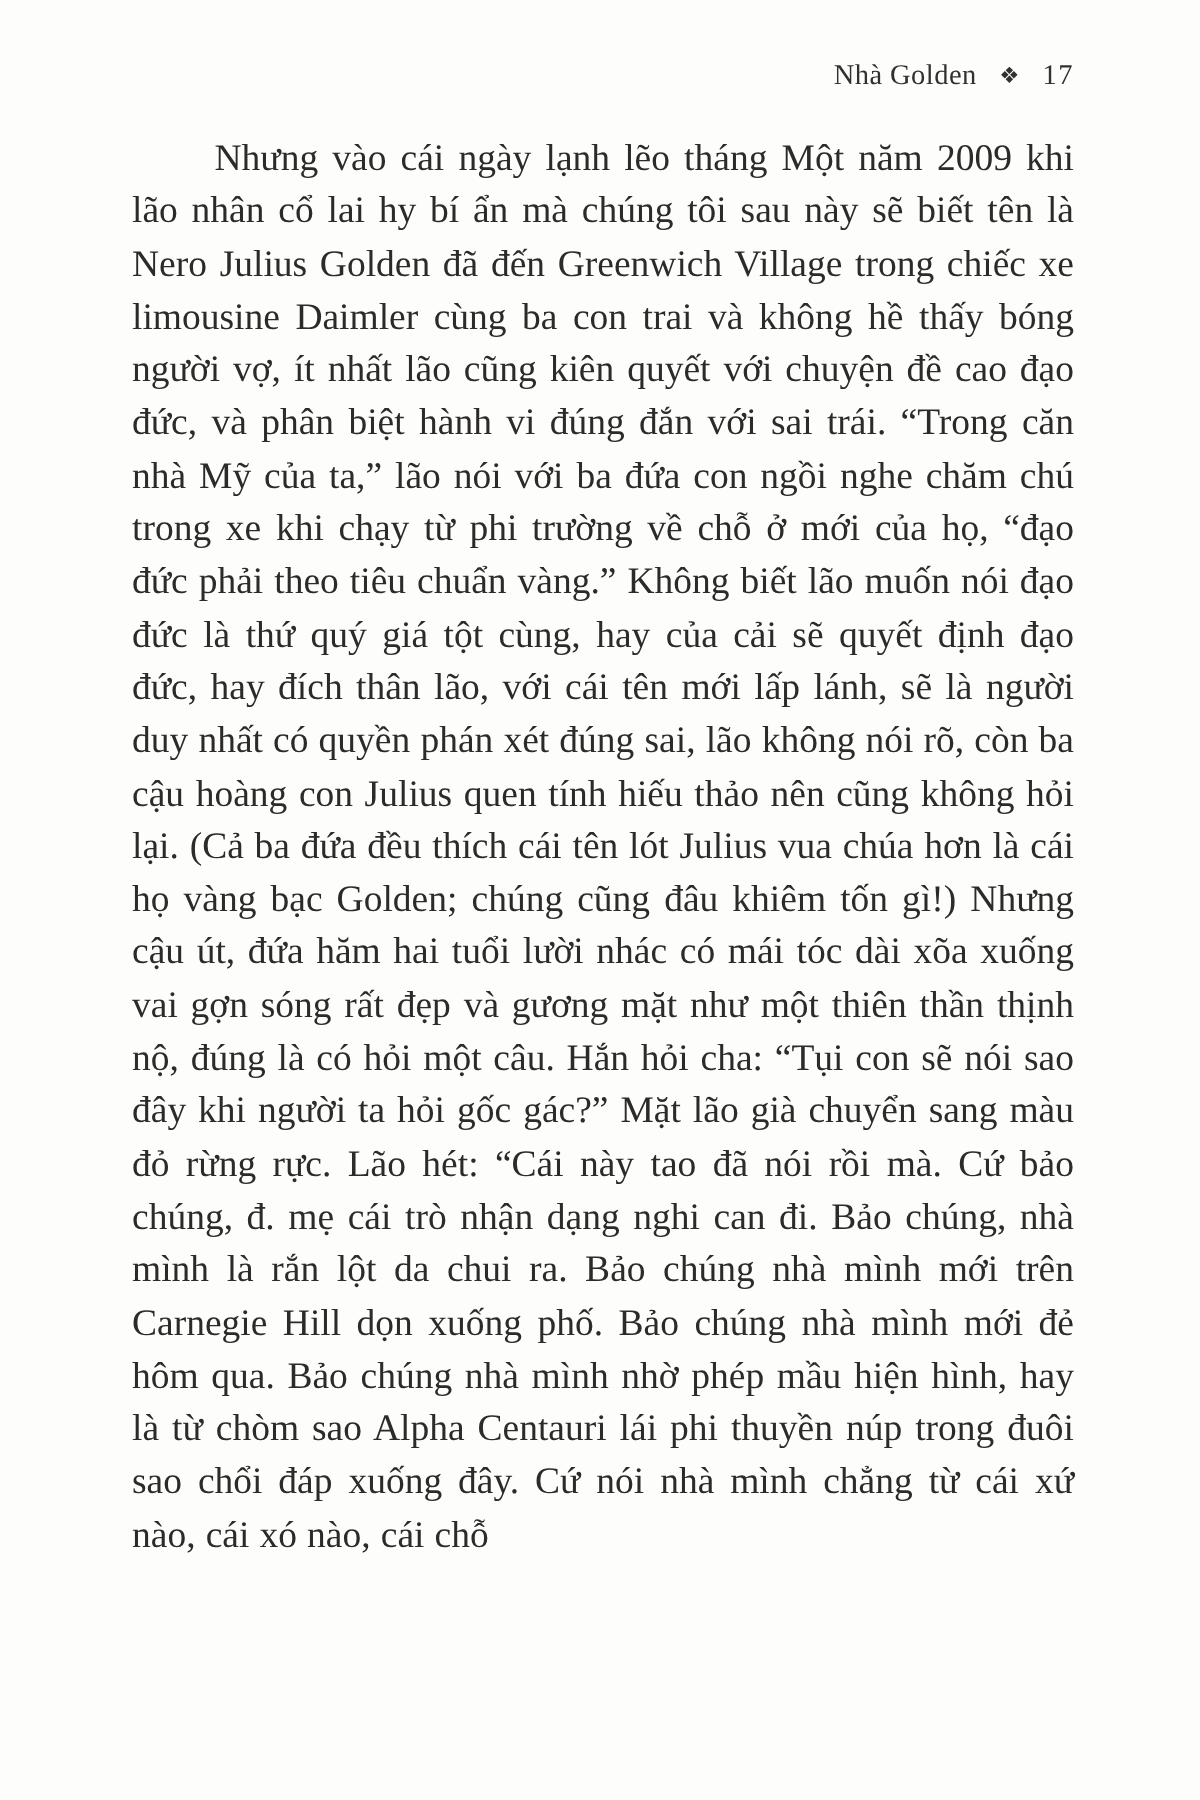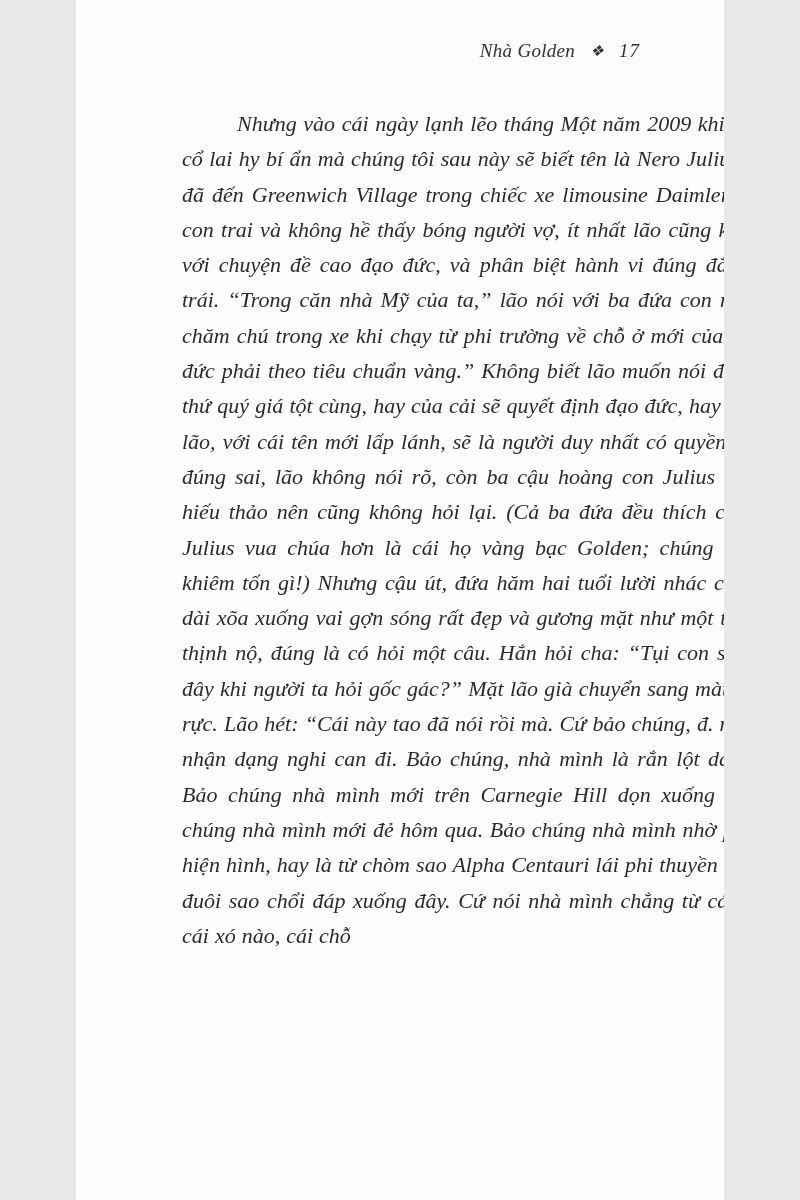--- a/index.html
+++ b/index.html
@@ -2,27 +2,26 @@
 <html lang="vi"><head>
 <meta charset="utf-8">
 <style>
   html, body {
     margin: 0;
     padding: 0;
     background: #e9e9e9;
   }
   .page {
     position: relative;
-    width: 648px;
+    width: 800px;
     height: 1200px;
     margin: 0 auto;
     background: #fdfdfc;
     overflow: hidden;
     color: #2d2b28;
-    font-style: italic;
   }
   .page-header {
     position: absolute;
     top: 40px;
     left: 88px;
     right: 84px;
     text-align: right;
     font-family: "Liberation Serif", "DejaVu Serif", serif;
     font-size: 19px;
     color: #33312e;
@@ -37,23 +36,23 @@
     color: #33312e;
   }
   .page-header .page-number {
     letter-spacing: 1px;
   }
   .body-text {
     position: absolute;
     top: 88px;
     left: 88px;
     width: 628px;
-    margin: 18px;
+    margin: 0;
     font-family: "Liberation Serif", "DejaVu Serif", serif;
-    font-size: 22px;
+    font-size: 25px;
     line-height: 35.3px;
     text-align: justify;
     text-indent: 55px;
     color: #2d2b28;
     word-spacing: 0.5px;
   }
   .footnote-area {
     position: absolute;
     top: 1026px;
     left: 86px;

